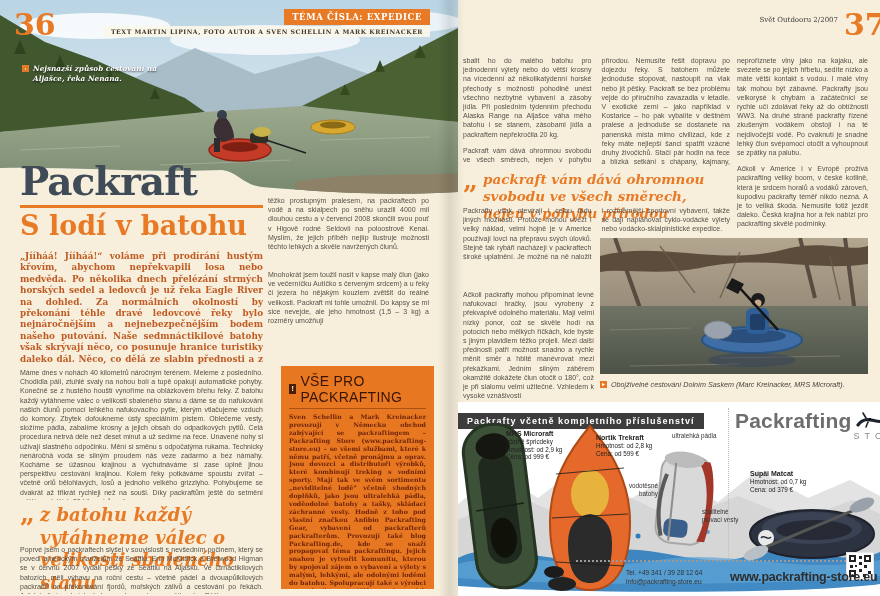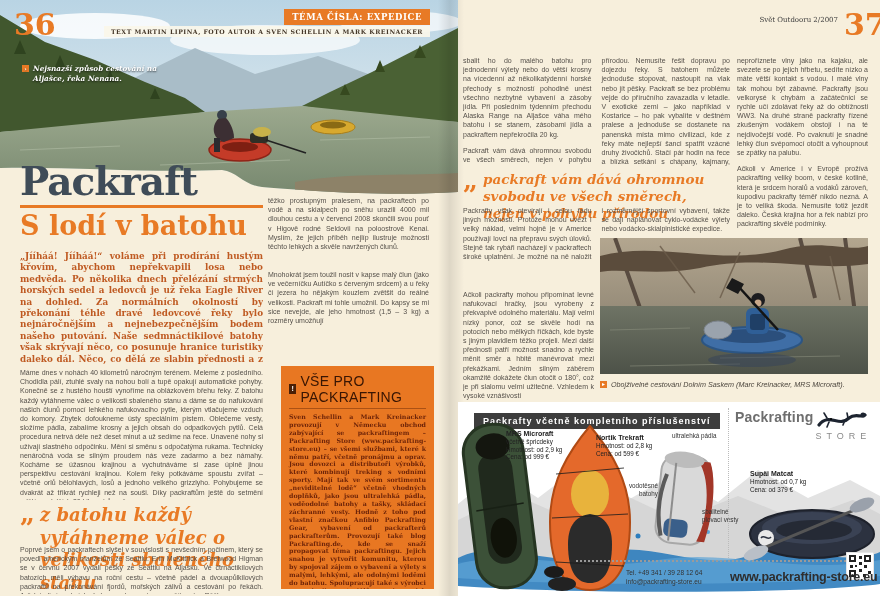--- a/index.html
+++ b/index.html
@@ -42,21 +42,21 @@
   .ad{background:#ffffff;overflow:hidden;}
   .ad-header{background:#3d3d3d;color:#fff;font-size:9px;font-weight:bold;letter-spacing:1px;padding:3px 9px;}
   .prod-label{font-size:6.3px;line-height:7.8px;color:#222;}
   .prod-label .pname{font-weight:bold;font-size:7px;}
   .ad-note{font-size:6.3px;line-height:7.6px;color:#333;}
   .contact{font-size:6.6px;line-height:9px;color:#333;}
   .www{font-size:12.5px;font-weight:bold;color:#2e2e2e;letter-spacing:-.2px;}
   .dotted-h{border-top:2px dotted #9a9a9a;}
   .dotted-v{border-left:1px dotted #bbb;}
   .logo-row{display:flex;align-items:flex-start;gap:2px;}
-  .logo-word{font-size:14px;color:#6e6e6e;font-weight:bold;letter-spacing:.2px;line-height:1;}
+  .logo-word{font-size:21px;color:#6e6e6e;font-weight:bold;letter-spacing:.2px;line-height:1;}
   .logo-store{font-size:9px;letter-spacing:5px;color:#8a8a8a;margin-top:1px;}
 </style>
 </head>
 <body>
 
 <div class="spread">
 
   <svg class="abs" style="left:0;top:0;" width="458" height="200" viewBox="0 0 458 200">
     <defs>
       <linearGradient id="sky" x1="0" y1="0" x2="0" y2="1">
@@ -224,21 +224,21 @@
       <path d="M0,34 C45,12 90,46 140,30 C190,14 240,48 290,32 C335,18 385,44 422,28 V60 C350,70 120,70 0,62 Z" fill="#2d7dbd" opacity=".9"></path>
       <path d="M0,40 C60,24 130,50 200,36 C270,24 340,52 422,36 V52 C330,62 100,62 0,54 Z" fill="#5ea4d6" opacity=".7"></path>
       <circle cx="60" cy="18" r="3" fill="#2d7dbd"></circle>
         <circle cx="180" cy="12" r="2.5" fill="#2d7dbd"></circle>
       <circle cx="300" cy="16" r="3" fill="#2d7dbd"></circle>
         <circle cx="395" cy="12" r="2.5" fill="#2d7dbd"></circle>
       <circle cx="120" cy="10" r="2" fill="#5ea4d6"></circle>
         <circle cx="250" cy="8" r="2" fill="#5ea4d6"></circle>
     </svg>
 
-    <div class="abs ad-header" style="left:16px;top:11px;">Packrafty včetně kompletního příslušenství</div>
+    <div class="abs ad-header" style="left:0;top:11px;">Packrafty včetně kompletního příslušenství</div>
 
     <svg class="abs" style="left:0;top:16px;" width="84" height="178" viewBox="0 0 84 178">
       <g transform="rotate(-7 42 89)">
         <rect x="12" y="6" width="60" height="164" rx="28" fill="#3c5138" stroke="#263522" stroke-width="3"></rect>
         <rect x="25" y="34" width="34" height="112" rx="16" fill="#20291d"></rect>
         <ellipse cx="42" cy="28" rx="17" ry="13" fill="#14160f"></ellipse>
         <ellipse cx="42" cy="120" rx="13" ry="20" fill="#101209"></ellipse>
         <line x1="18" y1="60" x2="66" y2="56" stroke="#18201-5" stroke-width="1.5"></line>
         <line x1="18" y1="90" x2="66" y2="88" stroke="#182015" stroke-width="1.5"></line>
       </g>

